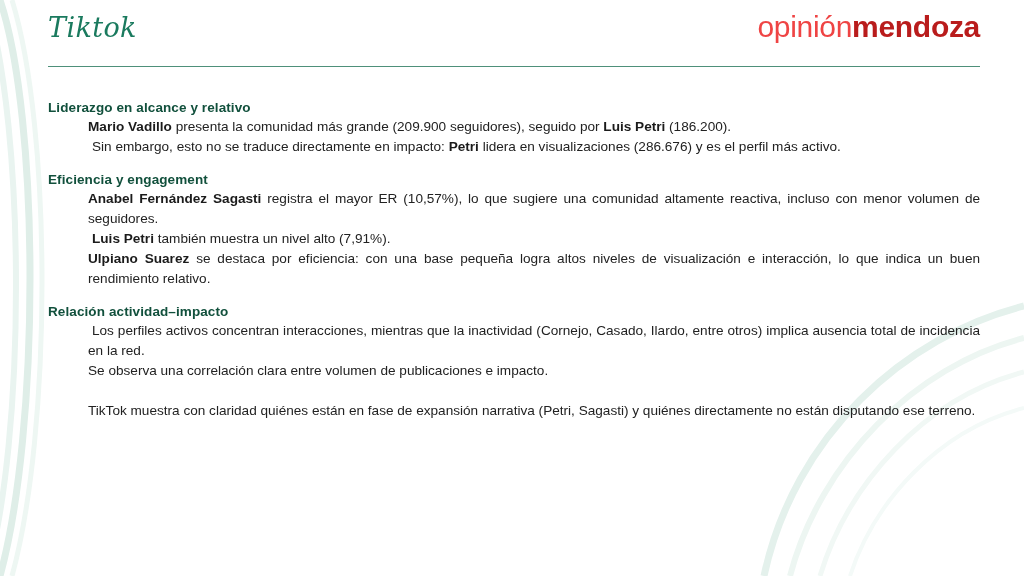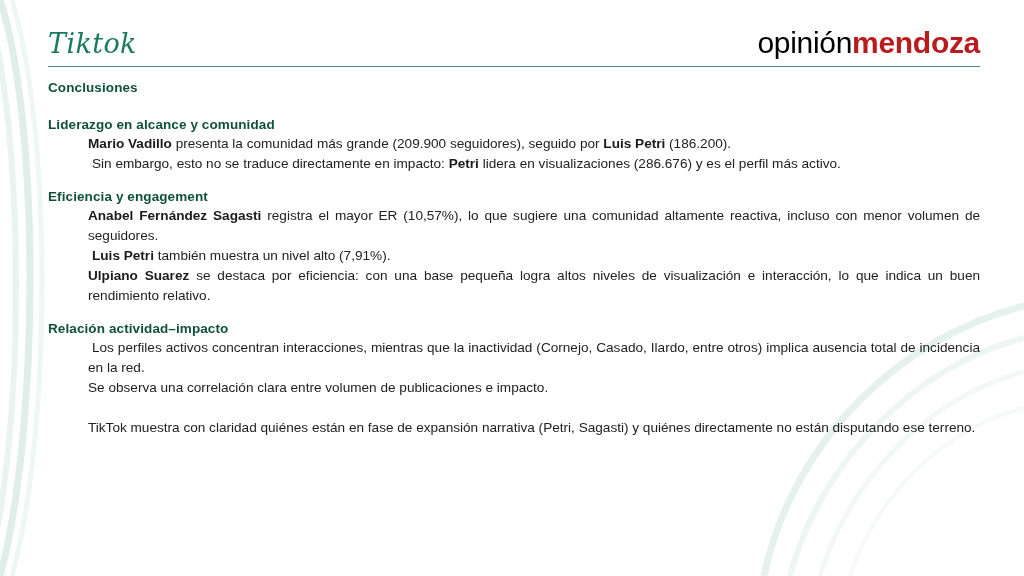--- a/index.html
+++ b/index.html
@@ -32,21 +32,21 @@
   }
 
   
   .slide {
     position: absolute;
     inset: 0;
   }
   .header {
     position: absolute;
     left: 48px;
-    top: 16px;
+    top: 0;
     right: 44px;
     height: 52px;
   }
   .brand-title {
     font-family: "DejaVu Serif", serif;
     font-style: italic;
     font-size: 27px;
     color: #1a7a5e;
     letter-spacing: 0.4px;
     position: absolute;
@@ -56,21 +56,21 @@
   }
   .logo {
     position: absolute;
     right: 0;
     top: 12px;
     font-size: 30px;
     line-height: 1;
     white-space: nowrap;
     letter-spacing: -0.3px;
   }
-  .logo .light { color: #000000; font-weight: 400; }
+  .logo .light { color: #ef4444; font-weight: 400; }
   .logo .bold  { color: #b91c1c; font-weight: 700; }
   .header-rule {
     position: absolute;
     left: 48px;
     right: 44px;
     top: 66px;
     height: 1px;
     background: #2f7d63;
     opacity: .85;
   }
@@ -124,26 +124,25 @@
   <div class="header">
     <div class="brand-title">Tiktok</div>
     <div class="logo">
       <span class="light">opinión</span><span class="bold">mendoza</span>
     </div>
   </div>
   <div class="header-rule"></div>
 
   <div class="content">
 
-    <div class="h-section">Conclusiones</div>
 
     <div class="gap-lg"></div>
 
     <div>
-      <div class="h-section">Liderazgo en alcance y comunidad</div>
+      <div class="h-section">Liderazgo en alcance y relativo</div>
       <p class="p"><b>Mario Vadillo</b> presenta la comunidad más grande (209.900 seguidores), seguido por <b>Luis Petri</b> (186.200).</p>
       <p class="p indent"> Sin embargo, esto no se traduce directamente en impacto: <b>Petri</b> lidera en visualizaciones (286.676) y es el perfil más activo.</p>
     </div>
 
     <div class="gap-md"></div>
 
     <div>
       <div class="h-section">Eficiencia y engagement</div>
       <p class="p"><b>Anabel Fernández Sagasti</b> registra el mayor ER (10,57%), lo que sugiere una comunidad altamente reactiva, incluso con menor volumen de seguidores.</p>
       <p class="p indent"> <b>Luis Petri</b> también muestra un nivel alto (7,91%).</p>

